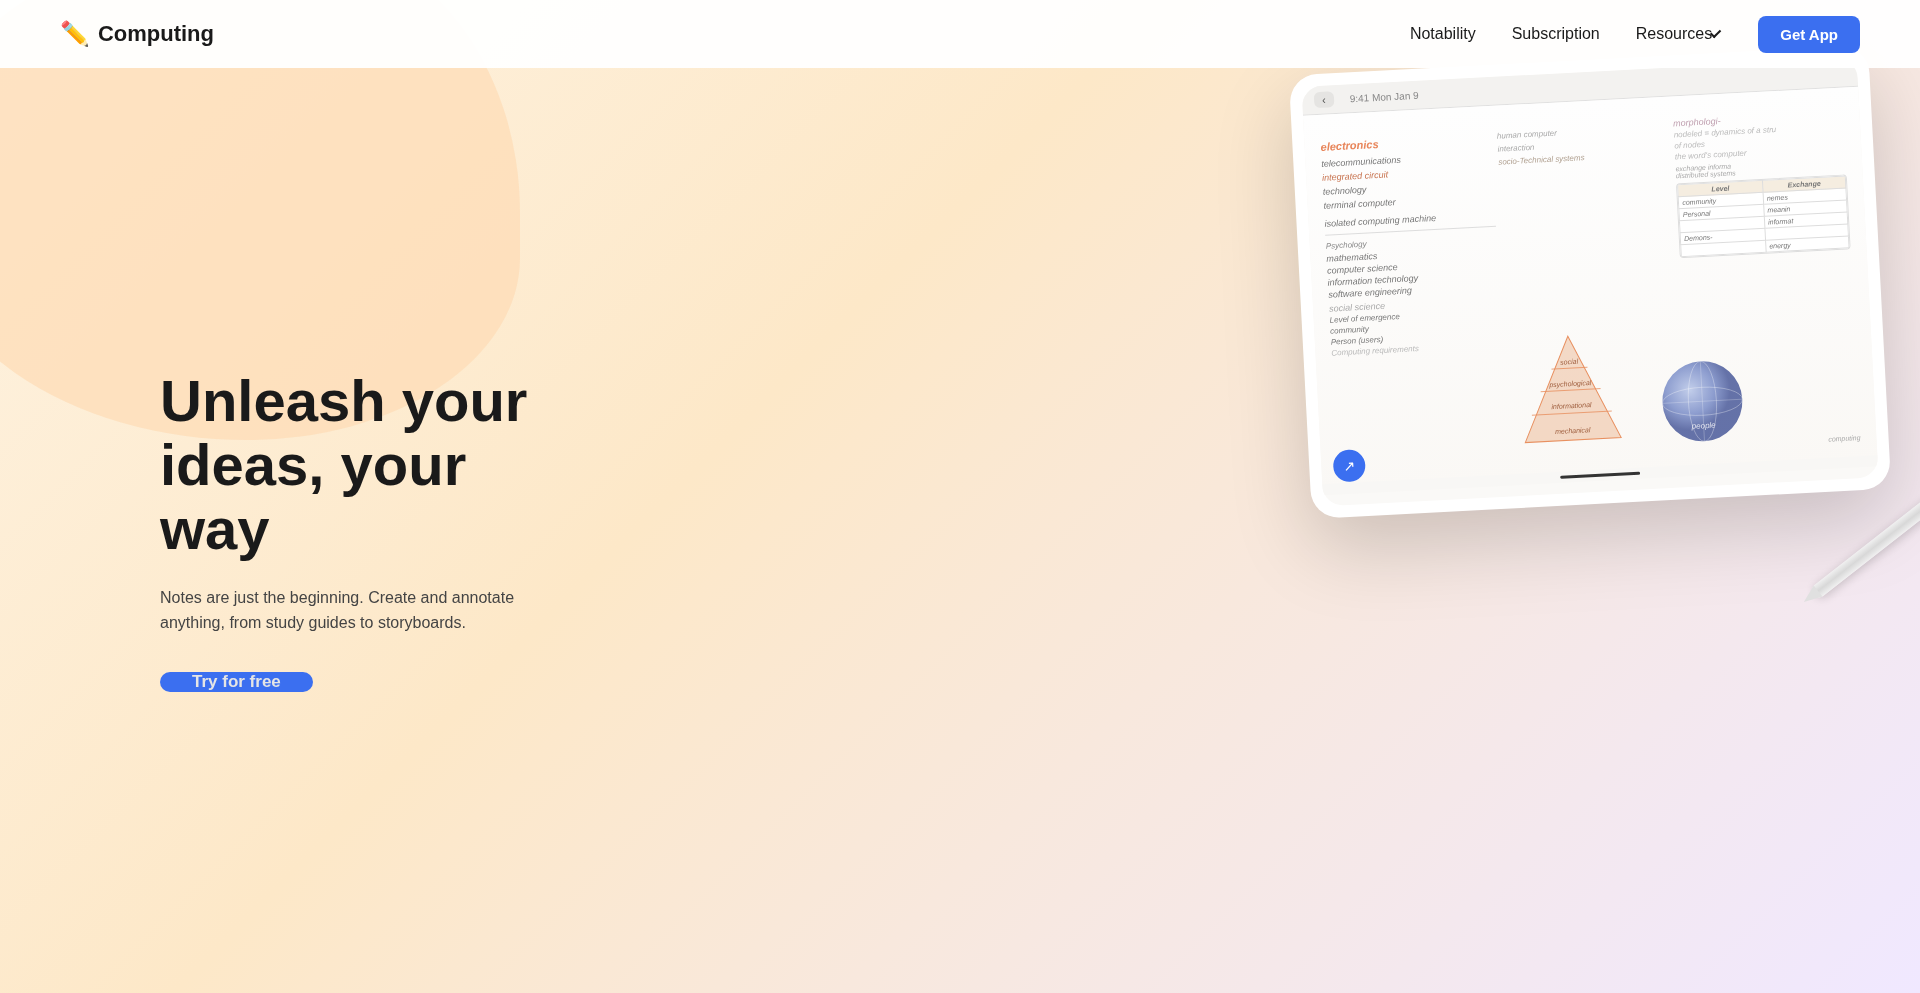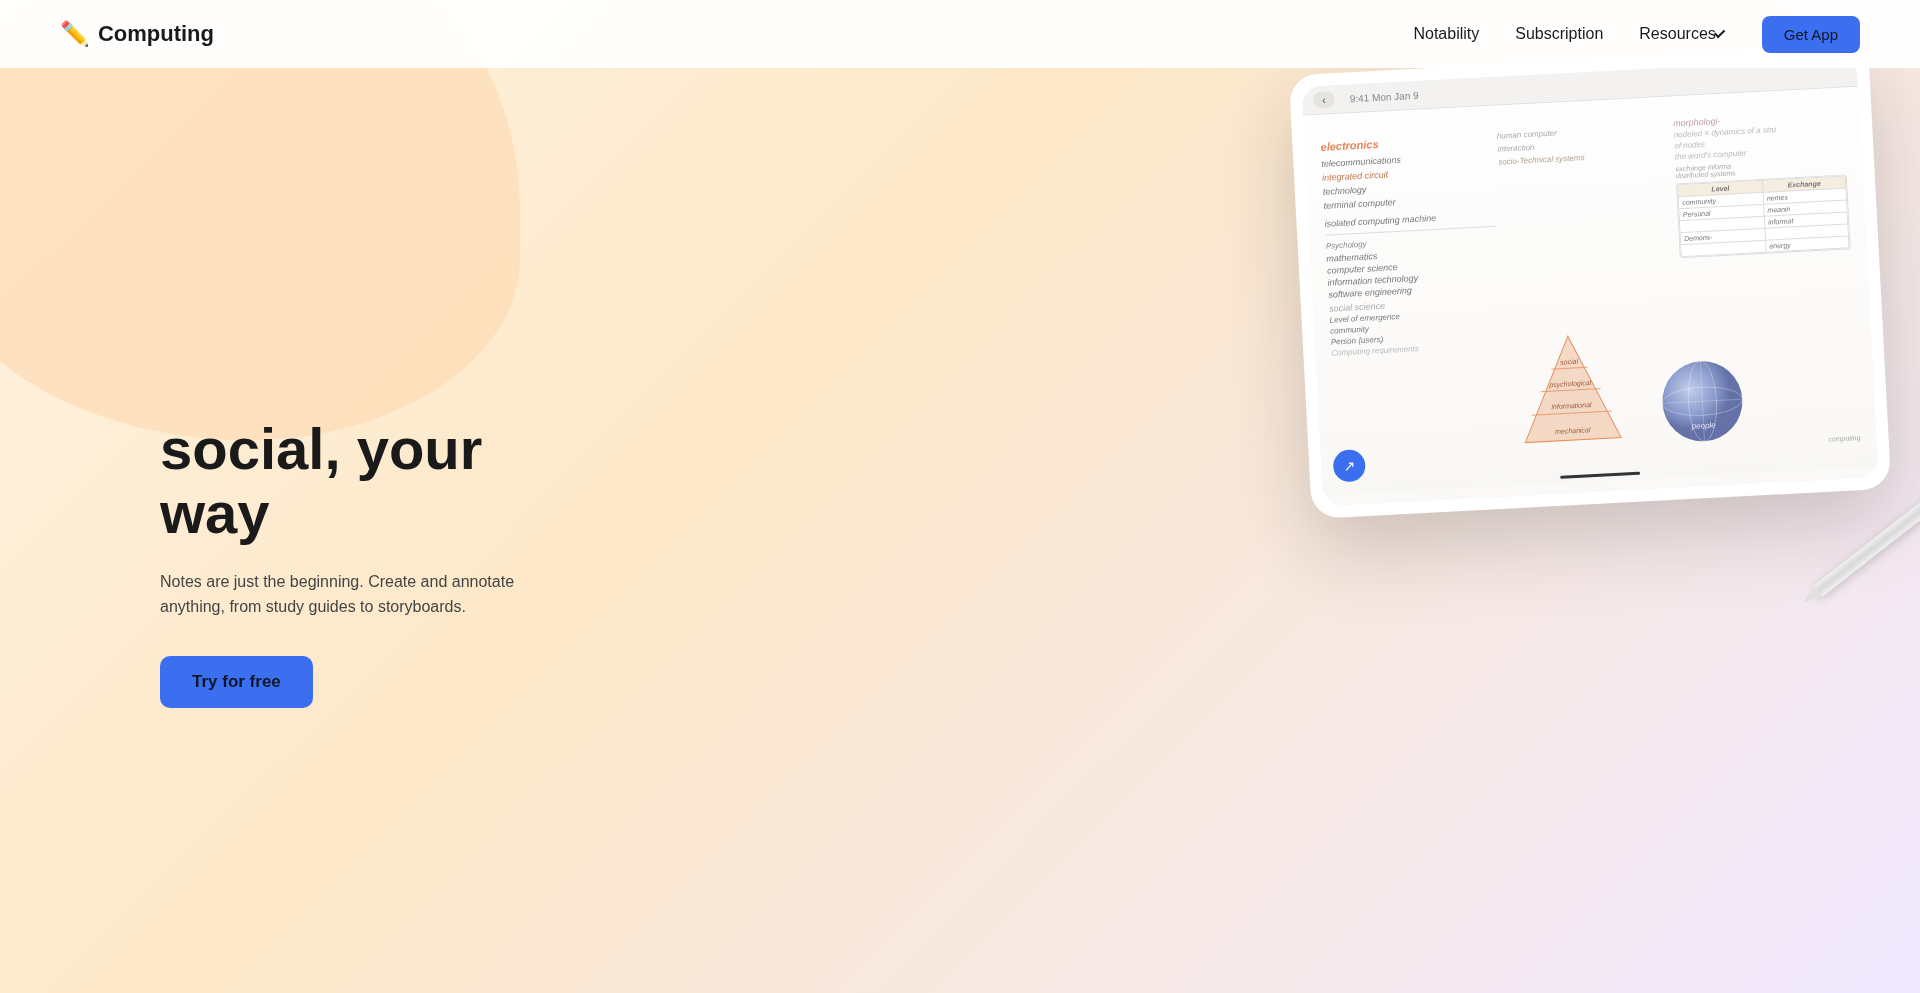--- a/index.html
+++ b/index.html
@@ -10,21 +10,21 @@
       position: fixed; top: 0; left: 0; right: 0; z-index: 100;
       display: flex; align-items: center; justify-content: space-between;
       padding: 0 60px; height: 68px; background: rgba(255,255,255,0.95);
     }
     .nav-logo { display: flex; align-items: center; gap: 8px; text-decoration: none; }
     .nav-logo-text { font-size: 22px; font-weight: 700; color: #1a1a1a; }
     .nav-links { display: flex; align-items: center; gap: 36px; }
     .nav-link { font-size: 16px; color: #1a1a1a; text-decoration: none; cursor: pointer; background: none; border: none; font-family: inherit; }
     .nav-link-resources { display: flex; align-items: center; }
     .chevron-down { display: inline-block; width: 10px; height: 6px; border-left: 2px solid #1a1a1a; border-bottom: 2px solid #1a1a1a; transform: rotate(-45deg) translateY(-2px); }
-    .btn-get-app { background: #3B6FF0; color: #0f172a; border: none; border-radius: 8px; padding: 10px 22px; font-size: 15px; font-weight: 400; cursor: pointer; font-family: inherit; }
+    .btn-get-app { background: #3B6FF0; color: #ffffff; border: none; border-radius: 8px; padding: 10px 22px; font-size: 15px; font-weight: 700; cursor: pointer; font-family: inherit; }
 
     
     .hero {
       min-height: 100vh;
       background: linear-gradient(135deg, #fef3e2 0%, #fde8c8 40%, #f0e8ff 100%);
       position: relative;
       display: flex;
       align-items: center;
       padding-top: 68px;
       overflow: hidden;
@@ -43,21 +43,21 @@
       padding-left: 160px;
       max-width: 560px;
     }
     .hero-title {
       font-size: 58px; font-weight: 800; line-height: 1.1; color: #1a1a1a;
       margin-bottom: 24px;
     }
     .hero-desc {
       font-size: 16px; color: #444; line-height: 1.6; margin-bottom: 36px;
     }
-    .btn-try { background: #3B6FF0; color: #0f172a; border: none; border-radius: 10px; padding: 16px 32px; font-size: 17px; font-weight: 600; cursor: pointer; font-family: inherit; }
+    .btn-try { background: #3B6FF0; color: #e5e5e5; border: none; border-radius: 10px; padding: 0 32px; font-size: 17px; font-weight: 600; cursor: pointer; font-family: inherit; }
 
     
     .hero-image-area {
       position: absolute; right: -40px; top: 60px;
       width: 700px; z-index: 1;
     }
     .tablet-frame {
       width: 580px; background: #fff; border-radius: 28px;
       box-shadow: 0 30px 80px rgba(0,0,0,0.18);
       padding: 12px; transform: rotate(-3deg);
@@ -98,22 +98,22 @@
     </button>
     <button class="btn-get-app">Get App</button>
   </div>
 </nav>
 
 <section class="hero">
   <div class="hero-blob"></div>
 
   <div class="hero-content">
     <h1 class="hero-title">
-      <br>
-      <span>social, your way</span>
+      <span>Unleash your</span><br>
+      <span>ideas, your way</span>
     </h1>
     <p class="hero-desc">Notes are just the beginning. Create and annotate anything, from study guides to storyboards.</p>
     <button class="btn-try">Try for free</button>
   </div>
 
   <div class="hero-image-area">
     <div class="tablet-frame">
       <div class="tablet-inner">
 
         <div class="tablet-topbar">

